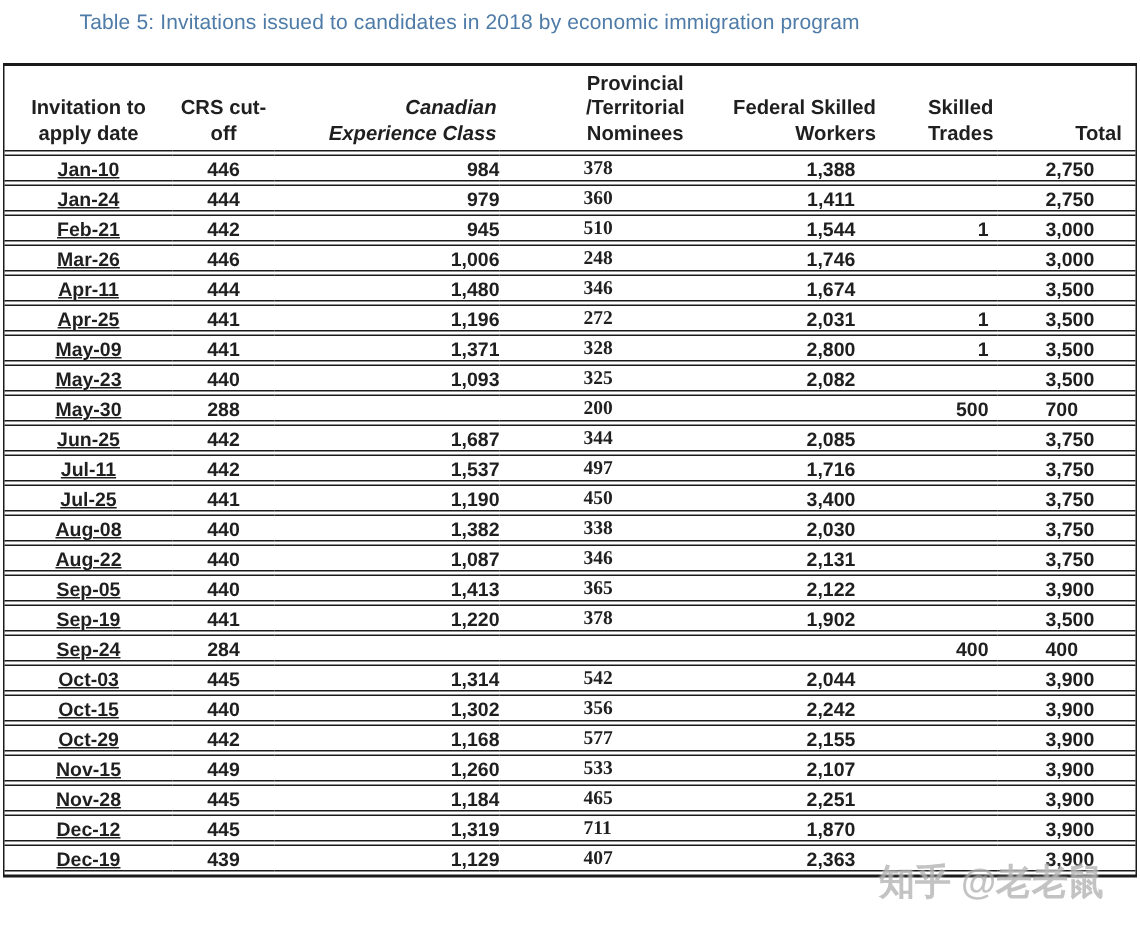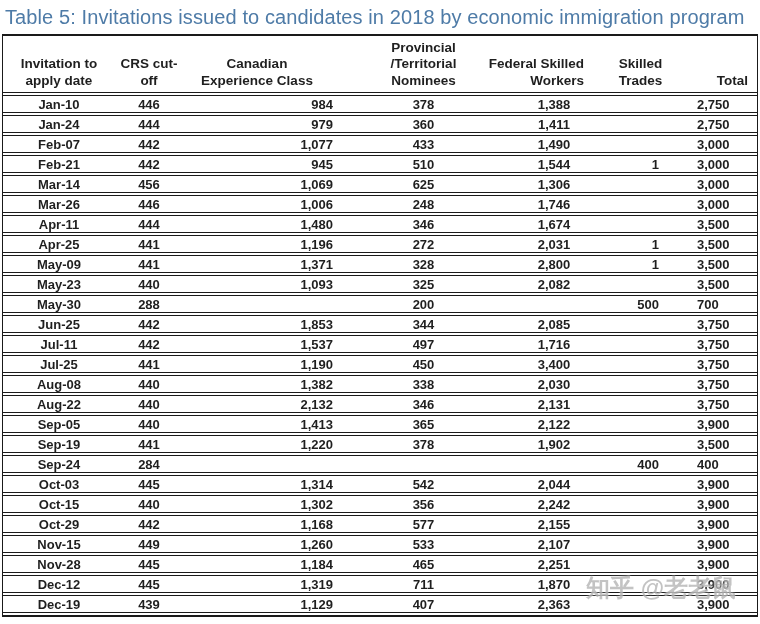--- a/index.html
+++ b/index.html
@@ -4,23 +4,24 @@
 <style>
   html,body{margin:0;padding:0;background:#ffffff;}
   body{
     width:760px;height:624px;position:relative;overflow:hidden;
     font-family:"Liberation Sans","DejaVu Sans",sans-serif;
     color:#1f1f1f;
   }
   .page{position:absolute;inset:0;}
   .caption{
     color:#4e7ba7;
-    font-size:20px;
-    padding:6px 6px 5px 5px;
+    font-size:14px;
+    padding:6px 6px 20px 5px;
     letter-spacing:.1px;
+    margin-left:48px;
   }
   .tbl-wrap{
     margin:0 2px;
     border:1.5px solid #1a1a1a;
     border-top-width:2px;
     border-bottom-width:2px;
     background:#fff;
   }
   table{
     width:100%;
@@ -41,30 +42,30 @@
   tbody td{
     border-top:1px solid #1a1a1a;
     border-bottom:1px solid #1a1a1a;
     height:16px;
     padding:0;
     font-weight:600;
     white-space:nowrap;
     overflow:hidden;
   }
   
-  td.c0{text-align:center;}
+  td.c0{text-align:center;text-decoration:underline;}
   td.c1{text-align:center;}
   td.c2{text-align:right;padding-left:80px;}
-  td.c3{text-align:center;padding-left:56px;}
+  td.c3{padding-left:56px;font-family:Liberation Serif, serif;}
   td.c4{text-align:center;padding-left:62px;}
   td.c5{text-align:right;padding-right:6px;}
   td.c6{padding-left:32px;}
   th.c0{text-align:center;}
   th.c1{text-align:center;}
-  th.c2{padding-right:2px;}
+  th.c2{text-align:right;padding-right:2px;font-style:italic;}
   th.c3{text-align:center;padding-left:56px;}
   th.c4{text-align:right;padding-right:4px;}
   th.c5{text-align:center;padding-left:30px;padding-right:2px;}
   th.c6{text-align:right;padding-right:9px;}
   .watermark{
     position:absolute;
     left:586px;top:572px;
     font-size:24px;
     font-weight:700;
     color:rgba(145,145,145,0.55);
@@ -121,47 +122,29 @@
           <tr class="data-row">
             <td class="c0">Jan-24</td>
             <td class="c1">444</td>
             <td class="c2">979</td>
             <td class="c3">360</td>
             <td class="c4">1,411</td>
             <td class="c5"></td>
             <td class="c6">2,750</td>
           </tr>
           <tr class="data-row">
-            <td class="c0">Feb-07</td>
-            <td class="c1">442</td>
-            <td class="c2">1,077</td>
-            <td class="c3">433</td>
-            <td class="c4">1,490</td>
-            <td class="c5"></td>
-            <td class="c6">3,000</td>
-          </tr>
-          <tr class="data-row">
             <td class="c0">Feb-21</td>
             <td class="c1">442</td>
             <td class="c2">945</td>
             <td class="c3">510</td>
             <td class="c4">1,544</td>
             <td class="c5">1</td>
             <td class="c6">3,000</td>
           </tr>
           <tr class="data-row">
-            <td class="c0">Mar-14</td>
-            <td class="c1">456</td>
-            <td class="c2">1,069</td>
-            <td class="c3">625</td>
-            <td class="c4">1,306</td>
-            <td class="c5"></td>
-            <td class="c6">3,000</td>
-          </tr>
-          <tr class="data-row">
             <td class="c0">Mar-26</td>
             <td class="c1">446</td>
             <td class="c2">1,006</td>
             <td class="c3">248</td>
             <td class="c4">1,746</td>
             <td class="c5"></td>
             <td class="c6">3,000</td>
           </tr>
           <tr class="data-row">
             <td class="c0">Apr-11</td>
@@ -204,21 +187,21 @@
             <td class="c1">288</td>
             <td class="c2"></td>
             <td class="c3">200</td>
             <td class="c4"></td>
             <td class="c5">500</td>
             <td class="c6">700</td>
           </tr>
           <tr class="data-row">
             <td class="c0">Jun-25</td>
             <td class="c1">442</td>
-            <td class="c2">1,853</td>
+            <td class="c2">1,687</td>
             <td class="c3">344</td>
             <td class="c4">2,085</td>
             <td class="c5"></td>
             <td class="c6">3,750</td>
           </tr>
           <tr class="data-row">
             <td class="c0">Jul-11</td>
             <td class="c1">442</td>
             <td class="c2">1,537</td>
             <td class="c3">497</td>
@@ -240,21 +223,21 @@
             <td class="c1">440</td>
             <td class="c2">1,382</td>
             <td class="c3">338</td>
             <td class="c4">2,030</td>
             <td class="c5"></td>
             <td class="c6">3,750</td>
           </tr>
           <tr class="data-row">
             <td class="c0">Aug-22</td>
             <td class="c1">440</td>
-            <td class="c2">2,132</td>
+            <td class="c2">1,087</td>
             <td class="c3">346</td>
             <td class="c4">2,131</td>
             <td class="c5"></td>
             <td class="c6">3,750</td>
           </tr>
           <tr class="data-row">
             <td class="c0">Sep-05</td>
             <td class="c1">440</td>
             <td class="c2">1,413</td>
             <td class="c3">365</td>

